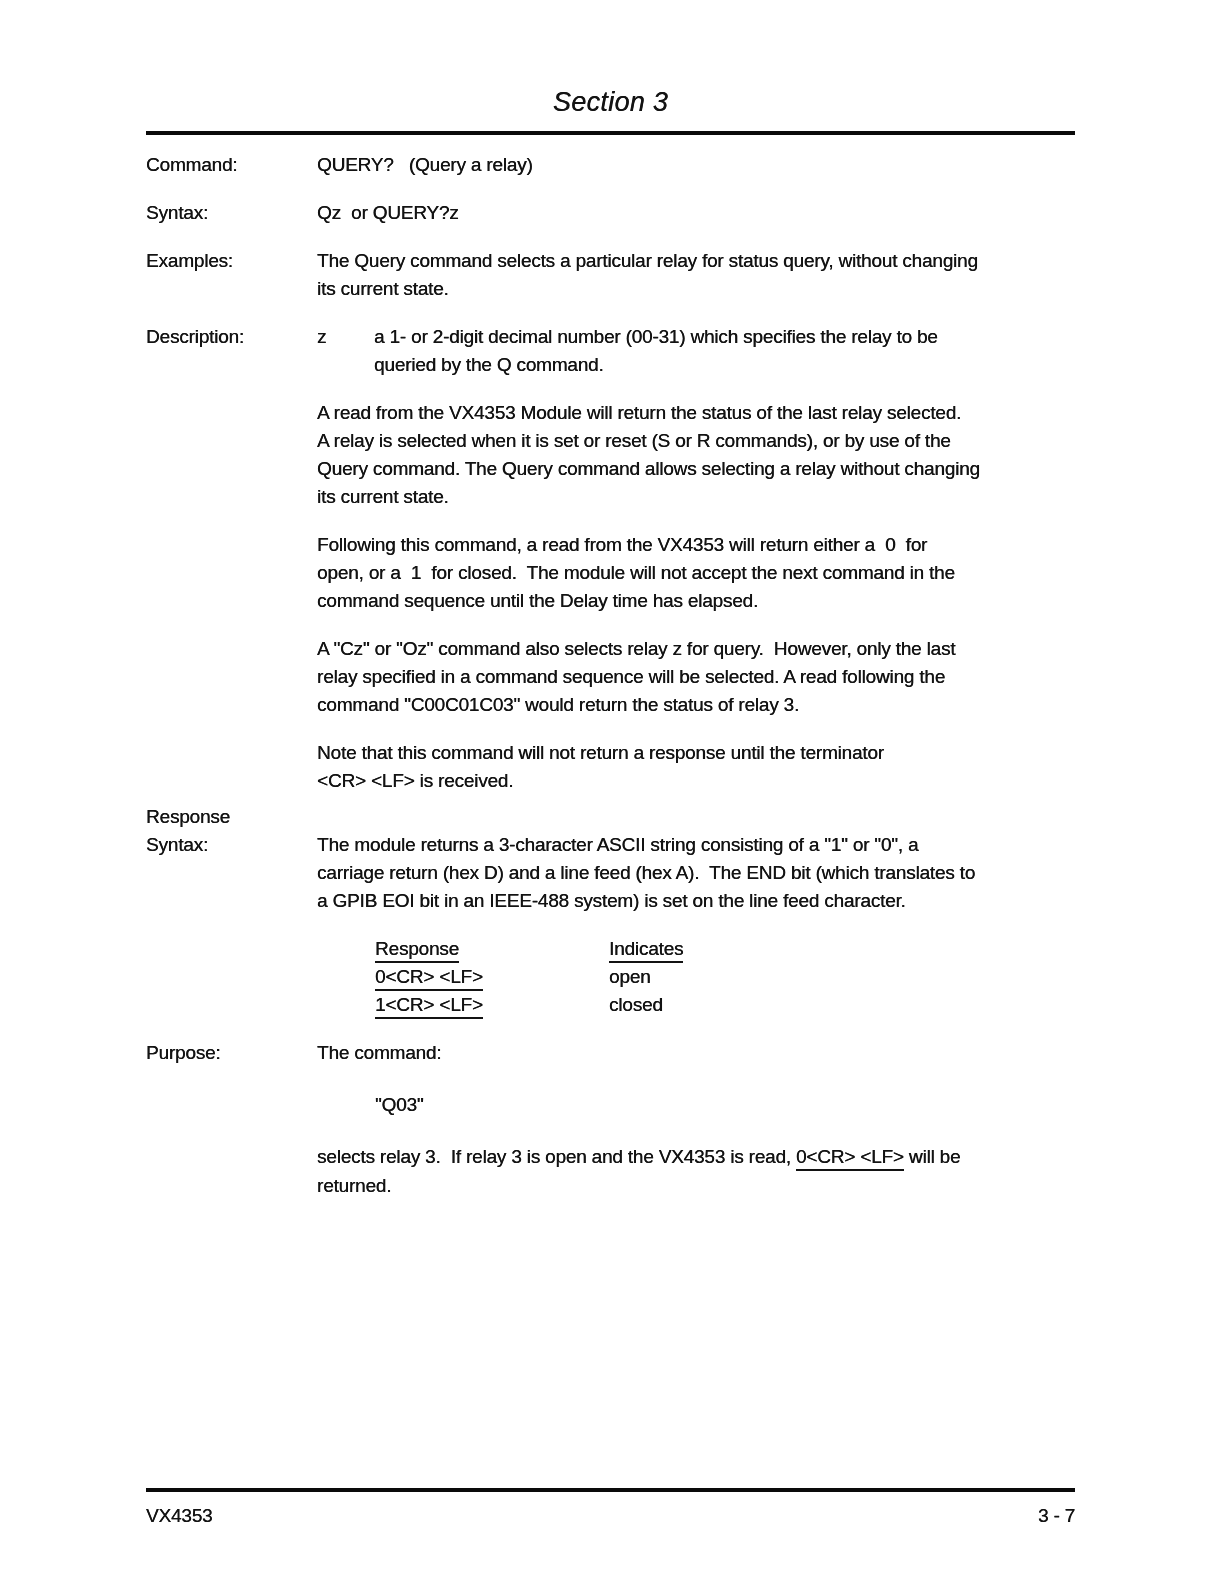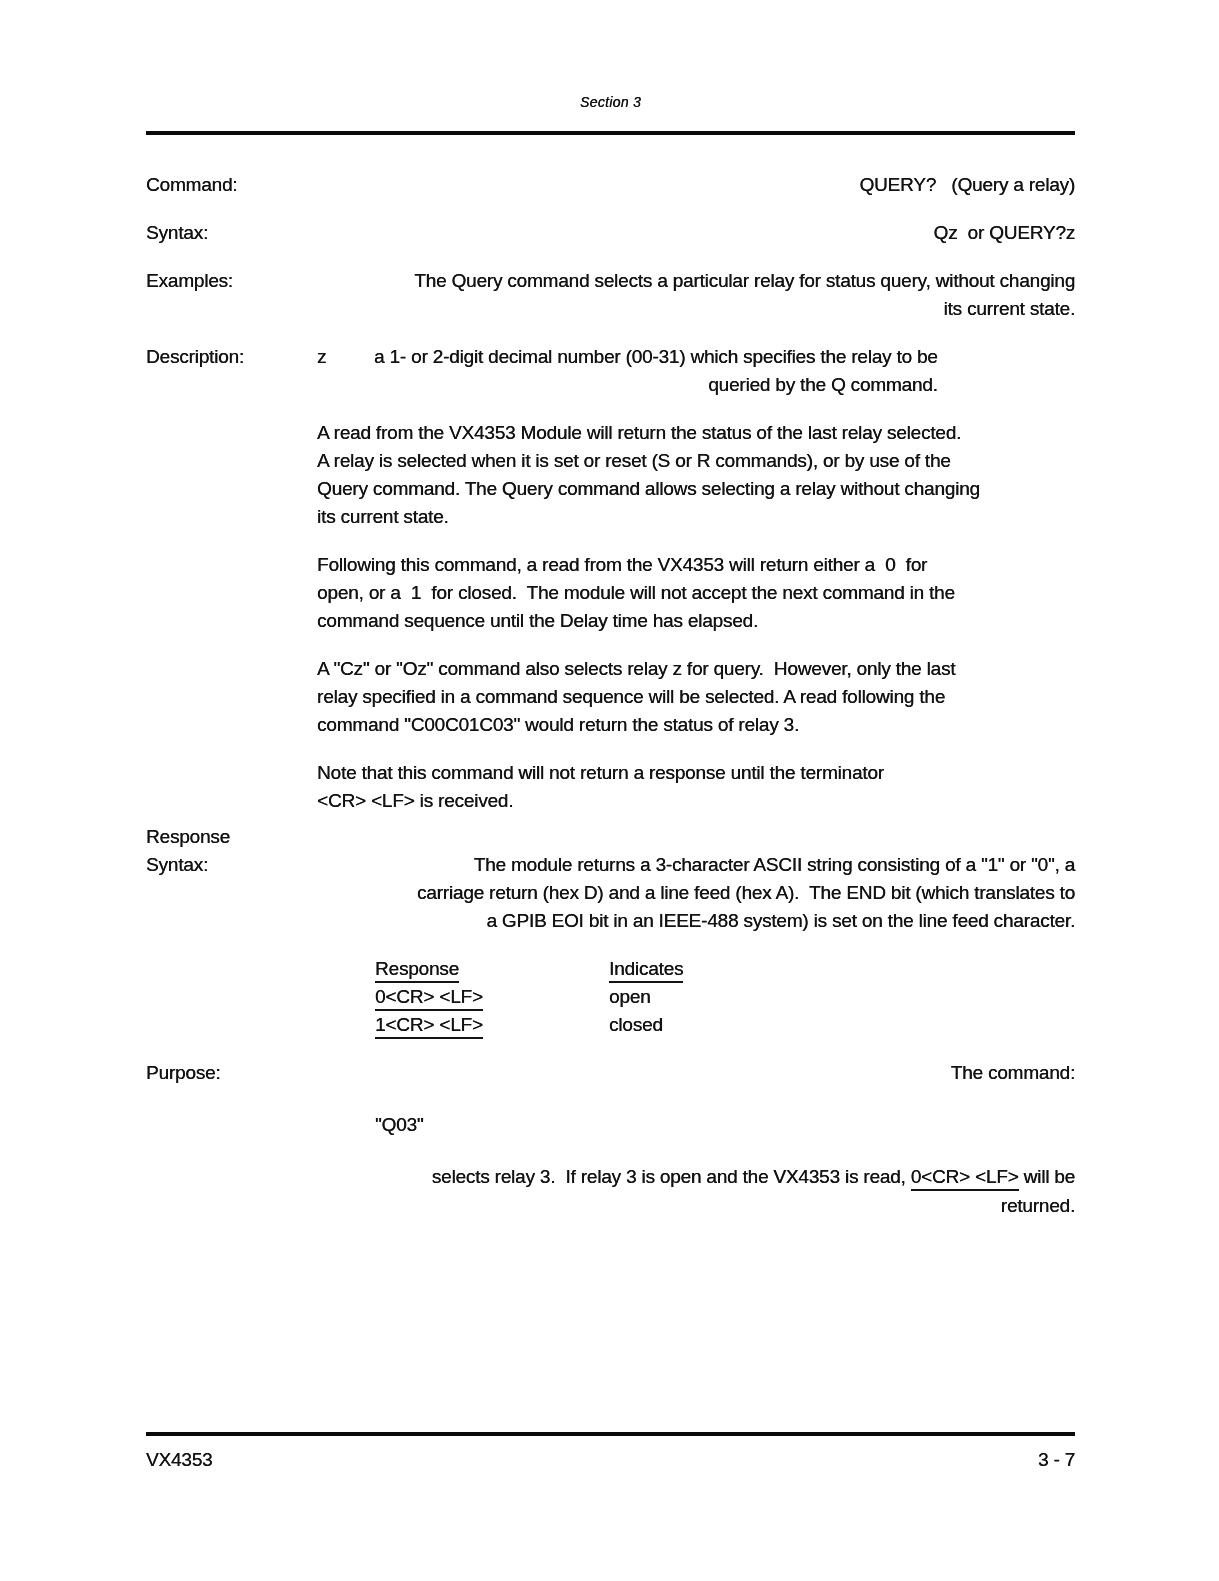--- a/index.html
+++ b/index.html
@@ -13,46 +13,46 @@
     font-size:19px;
     line-height:28px;
     letter-spacing:-0.2px;
     color:#131313;
     overflow:hidden;
     text-shadow:0.3px 0 0 currentColor;
   }
   .section-title {
     text-align:center;
     font-style:italic;
-    font-size:14px;
+    font-size:27px;
     letter-spacing:0.3px;
   }
   .top-rule { height:4px; background:#0a0a0a; margin-top:15px; }
-  .doc { padding-top:36px; }
+  .doc { padding-top:16px; }
   .row { display:flex; align-items:flex-start; margin-bottom:20px; }
   .label { width:171px; flex:none; }
   .content { flex:1; min-width:0; }
-  .txt { white-space:pre-wrap;text-align:right; }
+  .txt { white-space:pre-wrap; }
   .para { white-space:pre-wrap; margin-bottom:20px; }
   .para:last-child { margin-bottom:16px; }
   .param-row { display:flex; margin-bottom:20px; }
   .param { width:57px; flex:none; }
   .resp-label { margin-top:-28px; }
   .resp-table { margin:20px 0 0 58px; }
   .trow { display:flex; height:28px; }
   .c1 { width:234px; flex:none; }
   .u {
     display:inline-block;
     line-height:24px;
     border-bottom:2px solid currentColor;
     margin-bottom:1px;
     white-space:pre;
   }
   .example-cmd { margin:24px 0 24px 58px; white-space:pre; }
-  .footer { position:absolute; left:146px; right:144px; top:1432px; }
+  .footer { position:absolute; left:146px; right:144px; top:1488px; }
   .footer-rule { height:4px; background:#0a0a0a; }
   .footer-text { display:flex; justify-content:space-between; margin-top:10px; }
 </style>
 </head>
 <body>
 
 <div class="page">
 
   <div class="section-title">Section 3</div>
   <div class="top-rule"></div>

